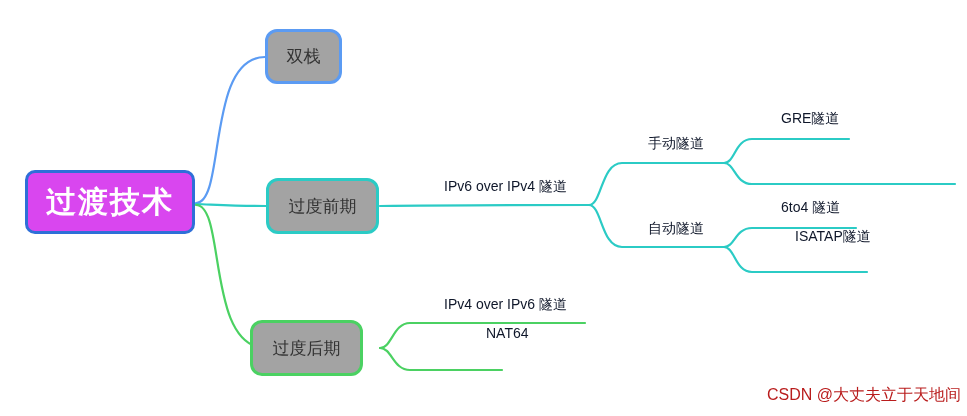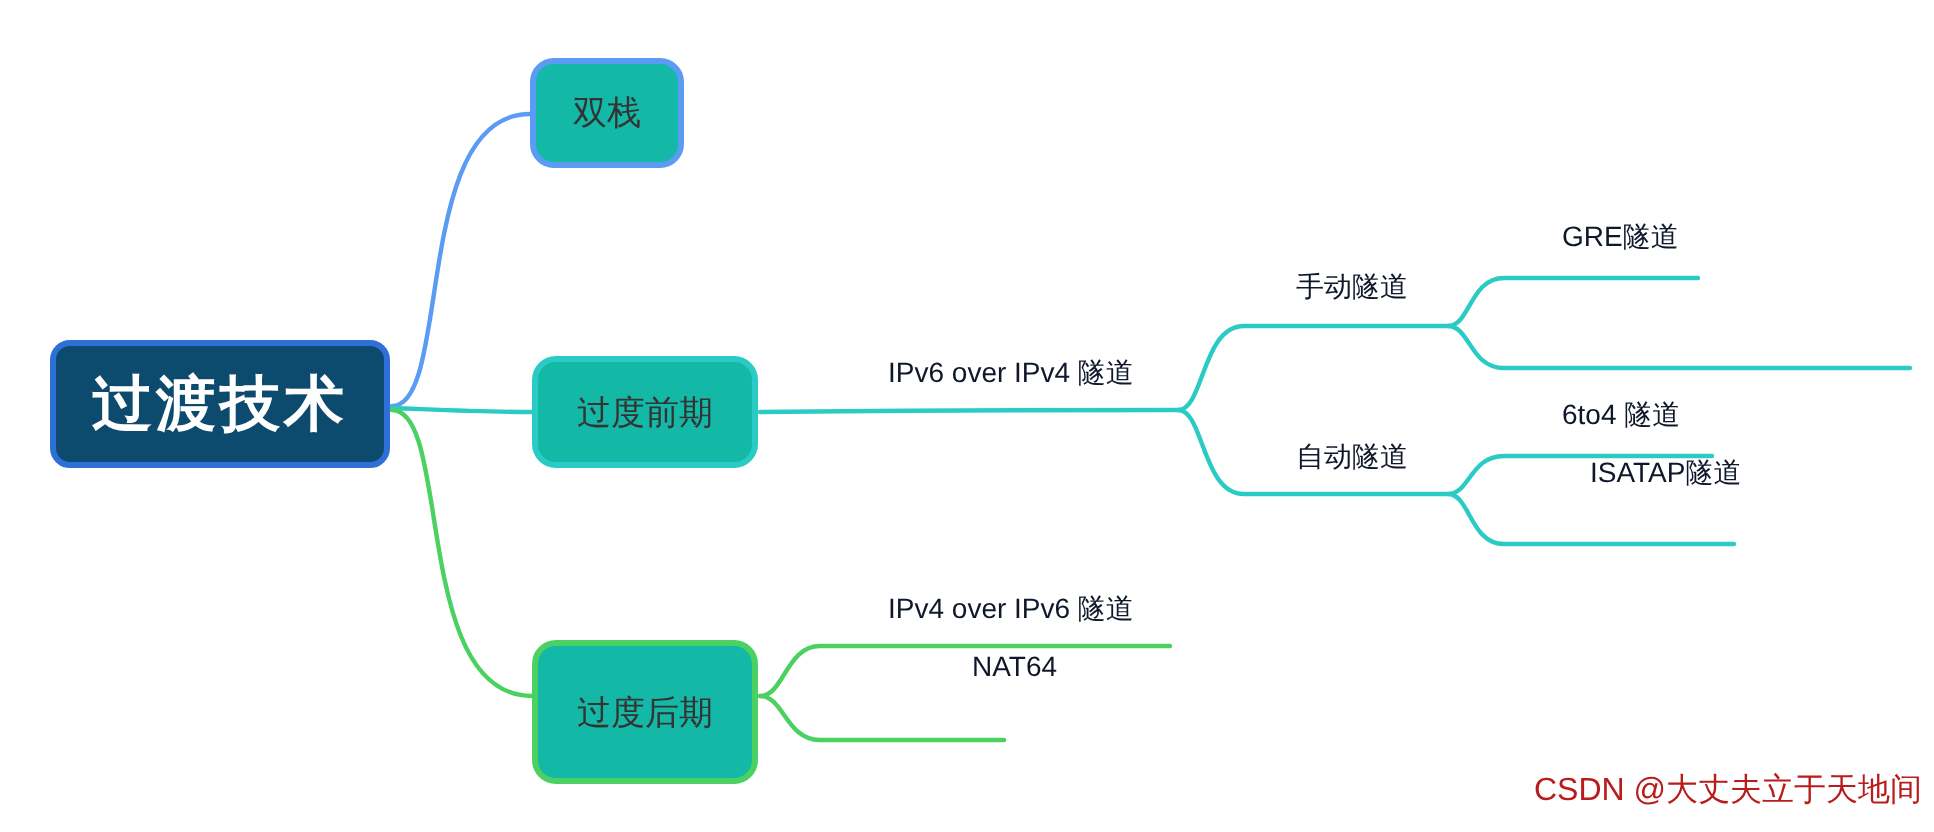--- a/index.html
+++ b/index.html
@@ -26,43 +26,43 @@
     fill: none;
     stroke-width: 2.2;
     stroke-linecap: round;
   }
   .node {
     position: absolute;
     box-sizing: border-box;
     display: flex;
     align-items: center;
     justify-content: center;
-    background: #14b8a6;
+    background: #a3a3a3;
     color: #333333;
     white-space: nowrap;
     cursor: default;
   }
   .node-root {
     left: 25px; top: 170px; width: 170px; height: 64px;
-    background: #0c4a6e;
+    background: #d946ef;
     border: 3px solid #2e6fd8;
     border-radius: 10px;
     color: #ffffff;
     font-size: 30px;
     font-weight: 600;
     letter-spacing: 2px;
   }
   .node-box {
     border: 3px solid;
     border-radius: 12px;
     font-size: 17px;
   }
   .node-dual-stack   { left: 265px; top: 29px;  width: 77px;  height: 55px; border-color: #5b9bf3; }
   .node-early       { left: 266px; top: 178px; width: 113px; height: 56px; border-color: #2bcbc5; }
-  .node-late        { left: 266px; top: 320px; width: 113px; height: 72px; border-color: #4bd162; }
+  .node-late        { left: 250px; top: 320px; width: 113px; height: 56px; border-color: #4bd162; }
   .leaf {
     position: absolute;
     font-size: 14px;
     color: #0f172a;
     white-space: nowrap;
     cursor: default;
   }
   .leaf-ipv6-over-ipv4        { left: 444px; top: 178px; }
   .leaf-manual-tunnel         { left: 648px; top: 135px; }
   .leaf-gre-tunnel            { left: 781px; top: 110px; }

